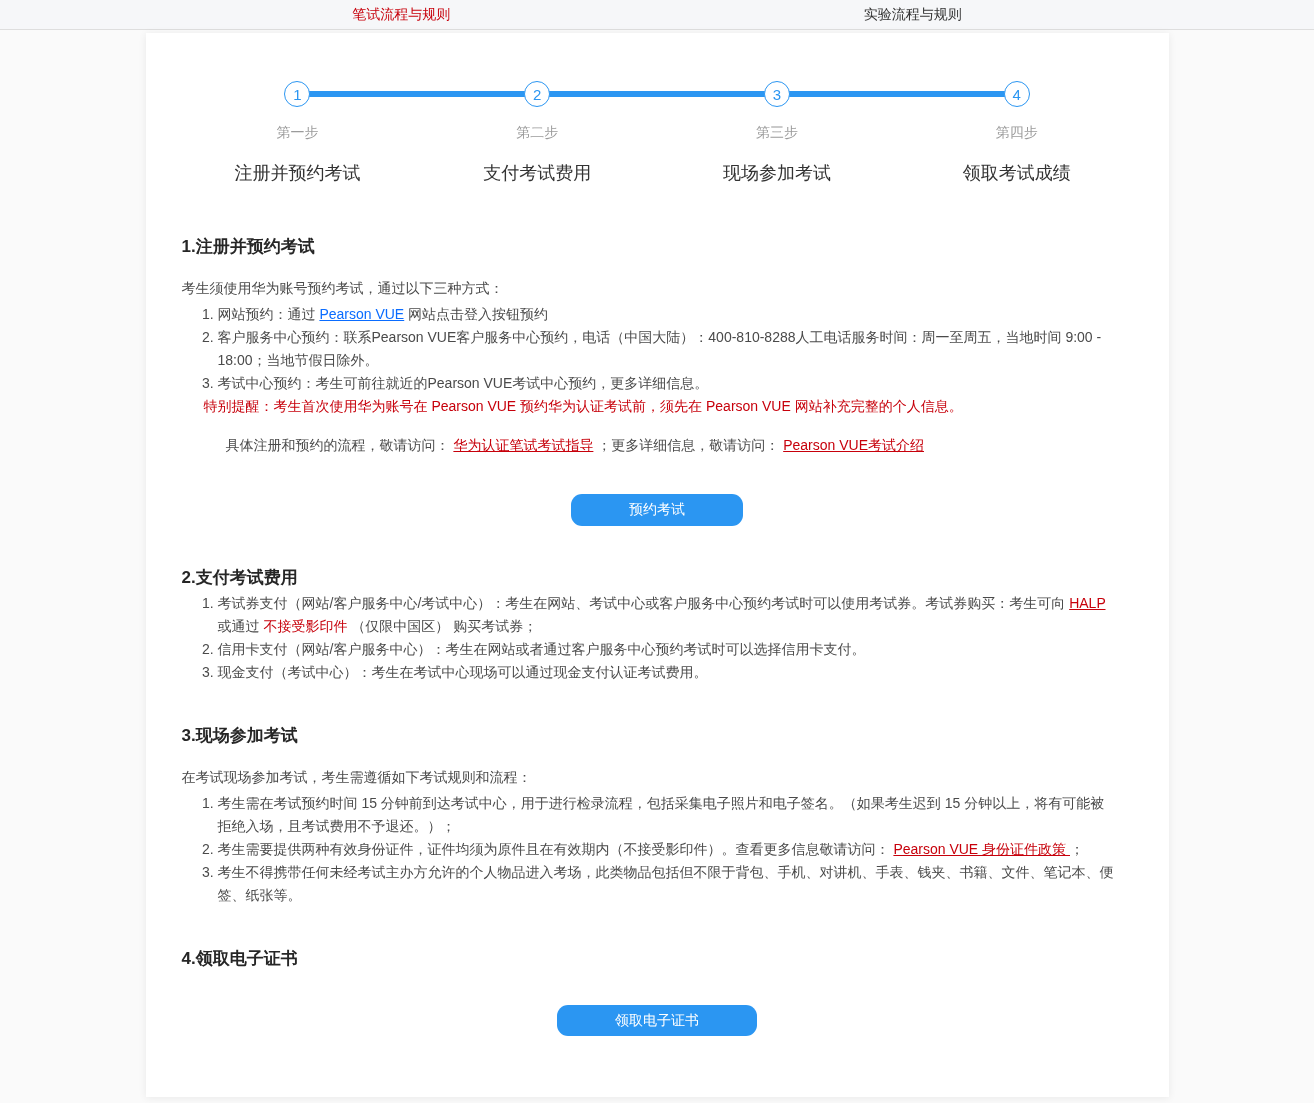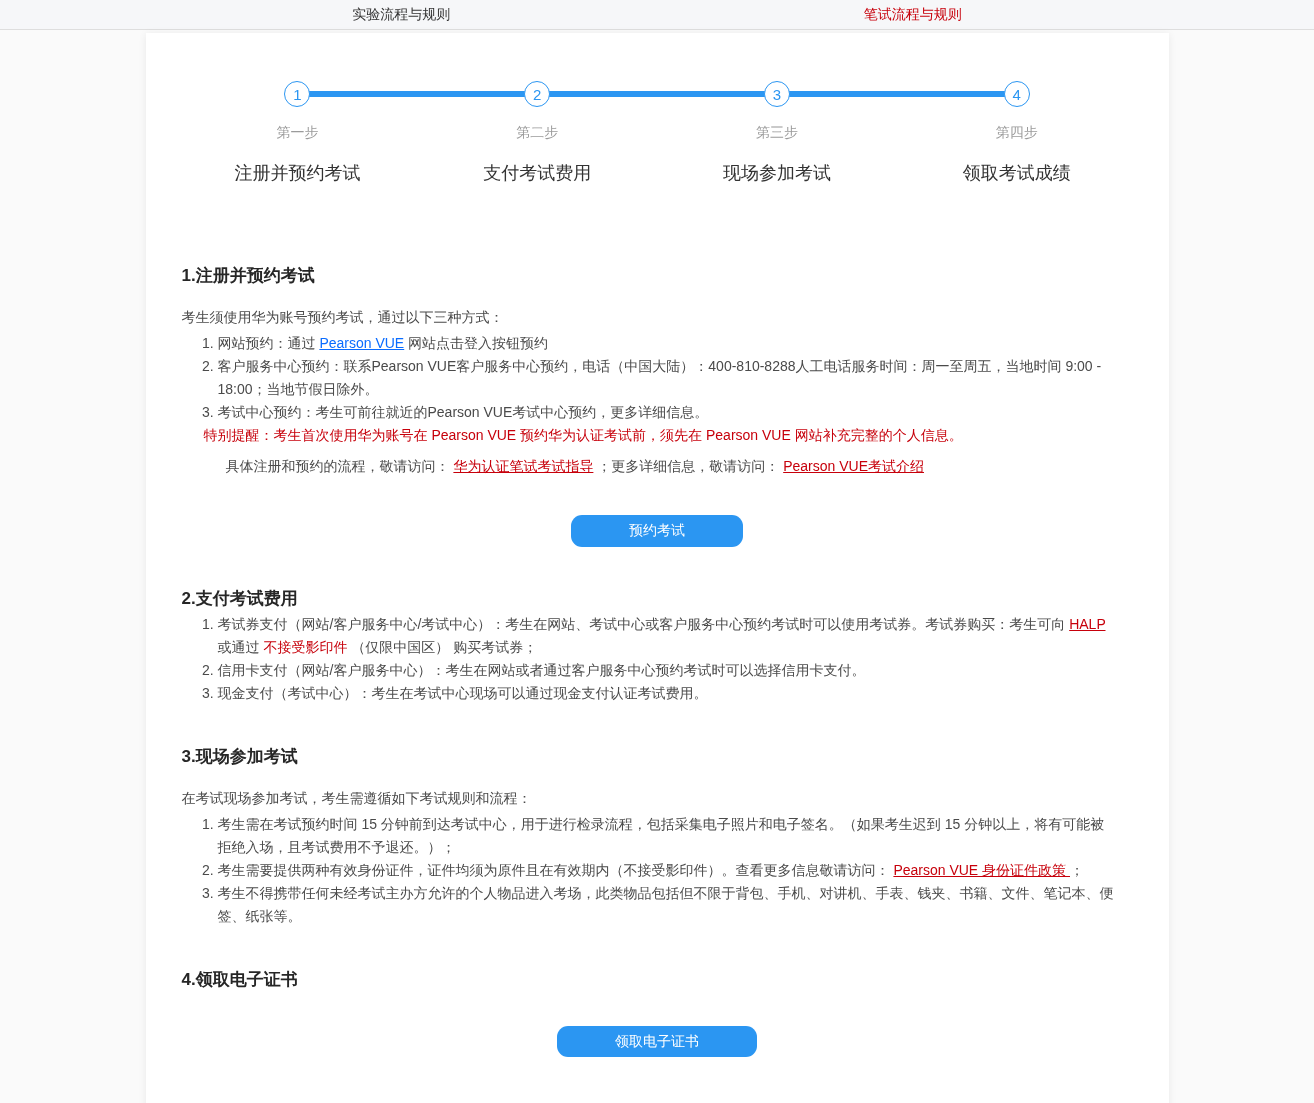--- a/index.html
+++ b/index.html
@@ -52,45 +52,45 @@
     position: relative; z-index: 1;
   }
   .step-label { margin-top: 17px; font-size: 14px; color: #9b9b9b; }
   .step-name  { margin-top: 19px; font-size: 18px; color: #333; }
   
   .content { padding: 0 36px; font-size: 14px; line-height: 23px; }
   .section-title {
     font-size: 17px; font-weight: bold; color: #262626;
     margin: 40px 0 0 0;
   }
-  .section-title.first { margin-top: 79px; }
+  .section-title.first { margin-top: 50px; }
   .intro { margin: 19px 0 0 0; }
   ol.rule-list { margin: 3px 18px 0 0; padding-left: 36px; }
   ol.rule-list li { line-height: 23px; }
   .reminder { color: #c7000b; margin: 0 0 0 22px; }
-  .guide { margin: 8px 0 0 44px; }
+  .guide { margin: 16px 0 0 44px; }
   a.link-blue { color: #0a6cff; text-decoration: underline; cursor: pointer; }
   a.link-red { color: #c7000b; text-decoration: underline; cursor: pointer; }
   a.link-red-plain { color: #c7000b; text-decoration: none; cursor: pointer; }
   .btn-primary {
     display: block; margin: 0 auto;
     background: #2b96f2; color: #fff;
     border: none; border-radius: 11px;
     font-size: 14px; font-family: inherit; cursor: pointer;
   }
   .btn-book { width: 172px; height: 32px; margin-top: 37px; }
   .btn-cert { width: 200px; height: 31px; margin-top: 35px; }
 </style>
 </head>
 <body>
 
 <div class="topbar">
   <div class="topbar-inner">
+    <div class="tab active">笔试流程与规则</div>
     <div class="tab">实验流程与规则</div>
-    <div class="tab active">笔试流程与规则</div>
   </div>
 </div>
 
 <div class="card">
 
   <div class="stepper">
     <div class="stepper-track"></div>
     <div class="steps">
       <div class="step-col">
         <div class="step-circle">1</div>

